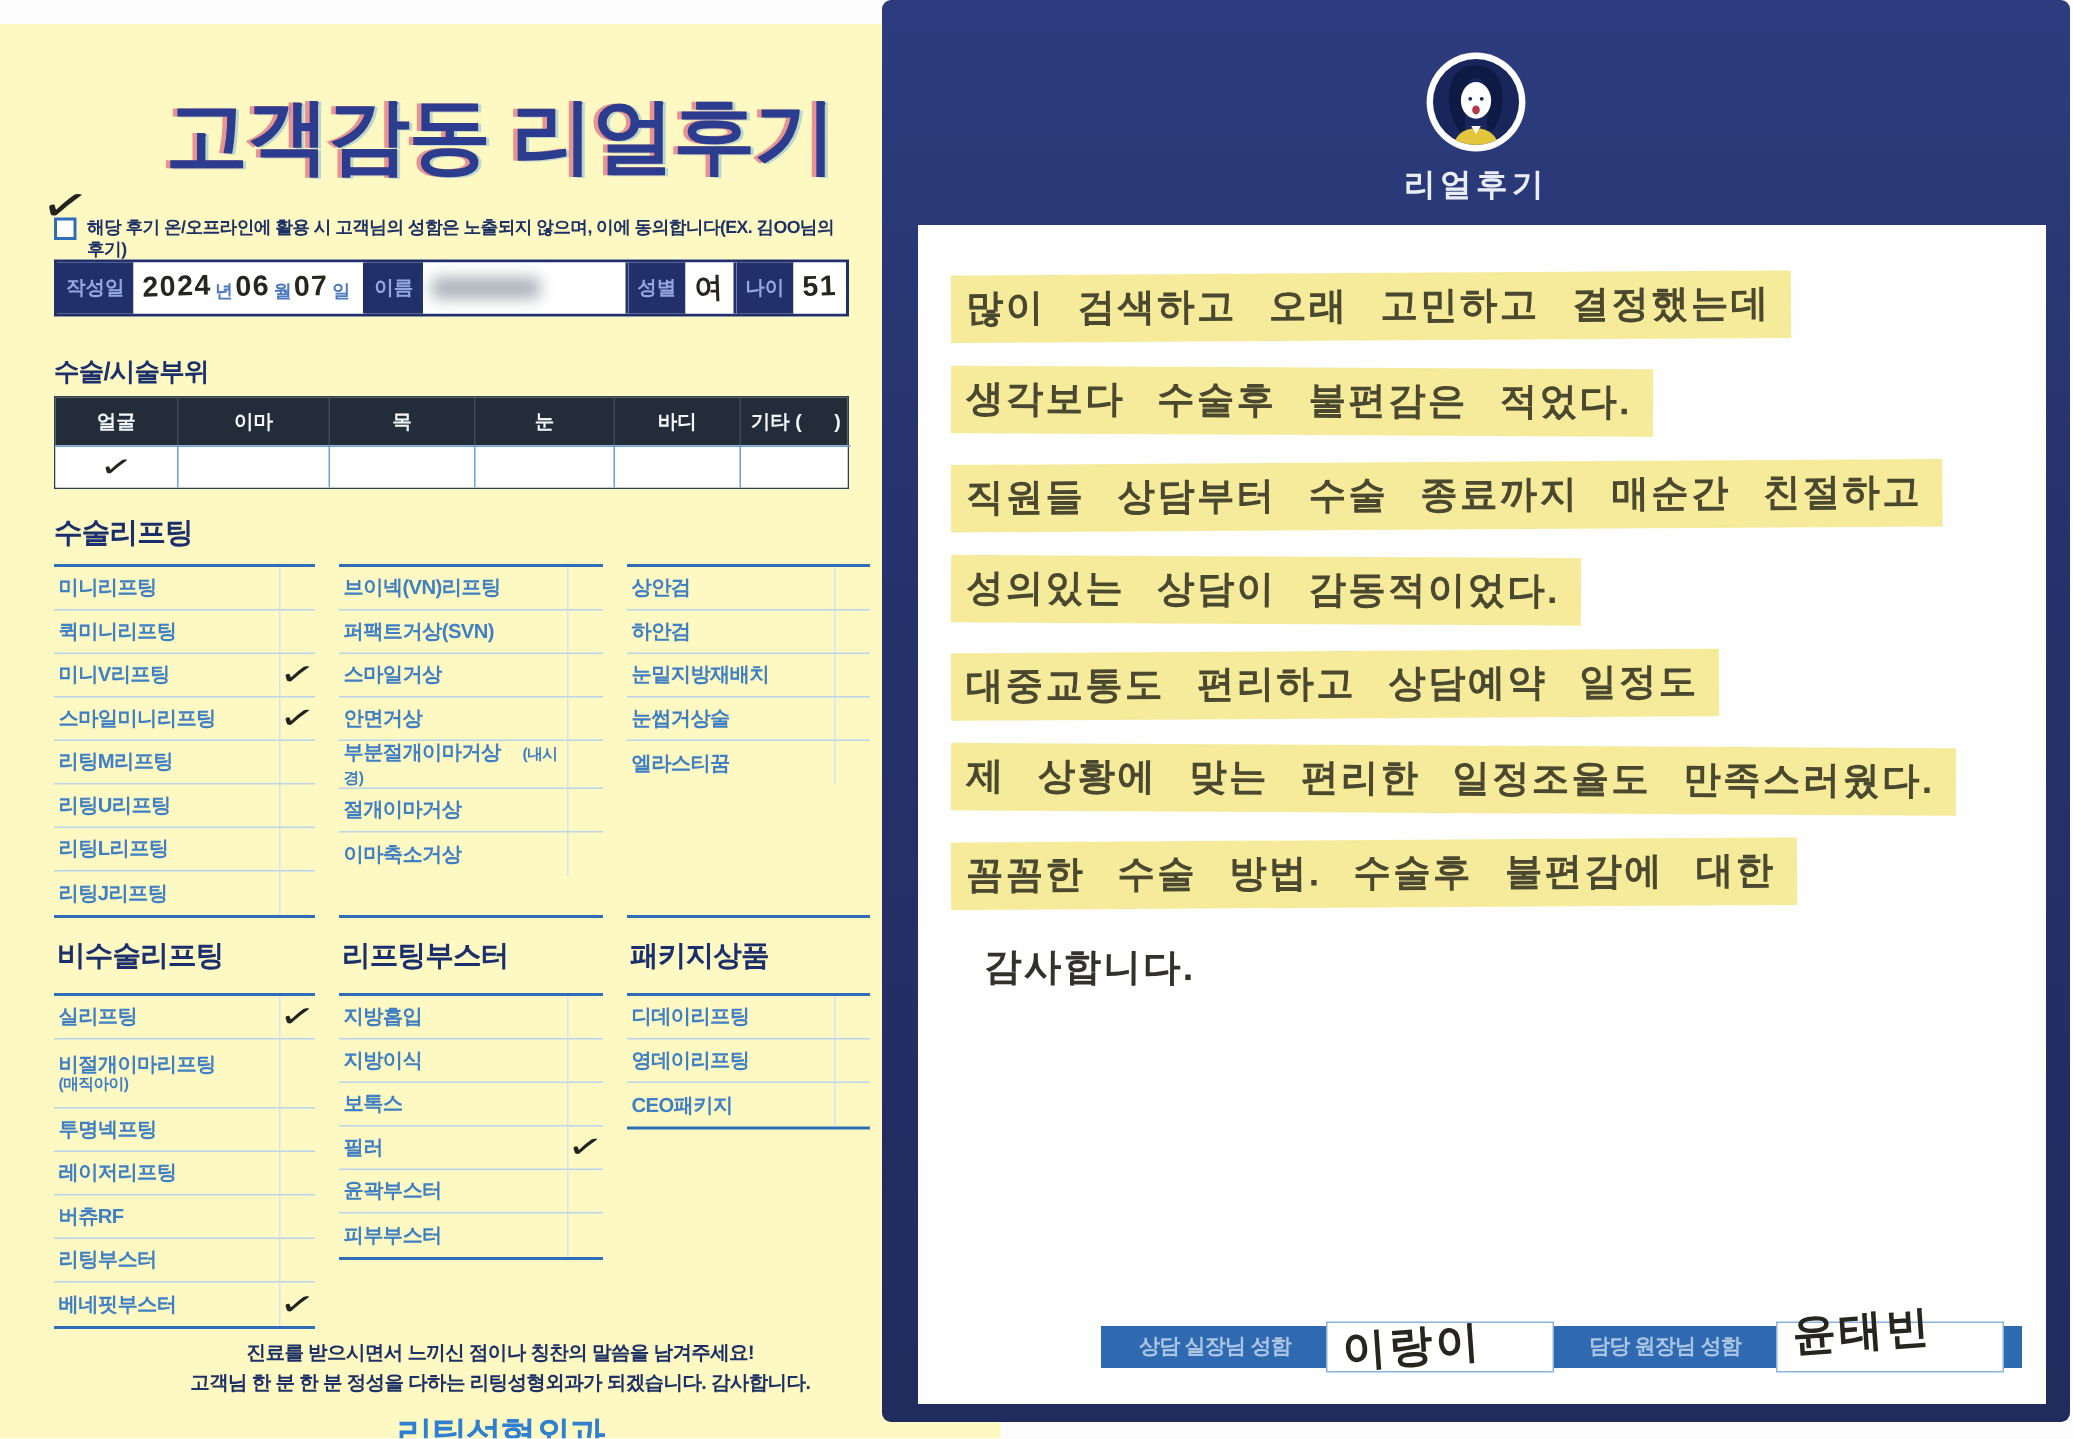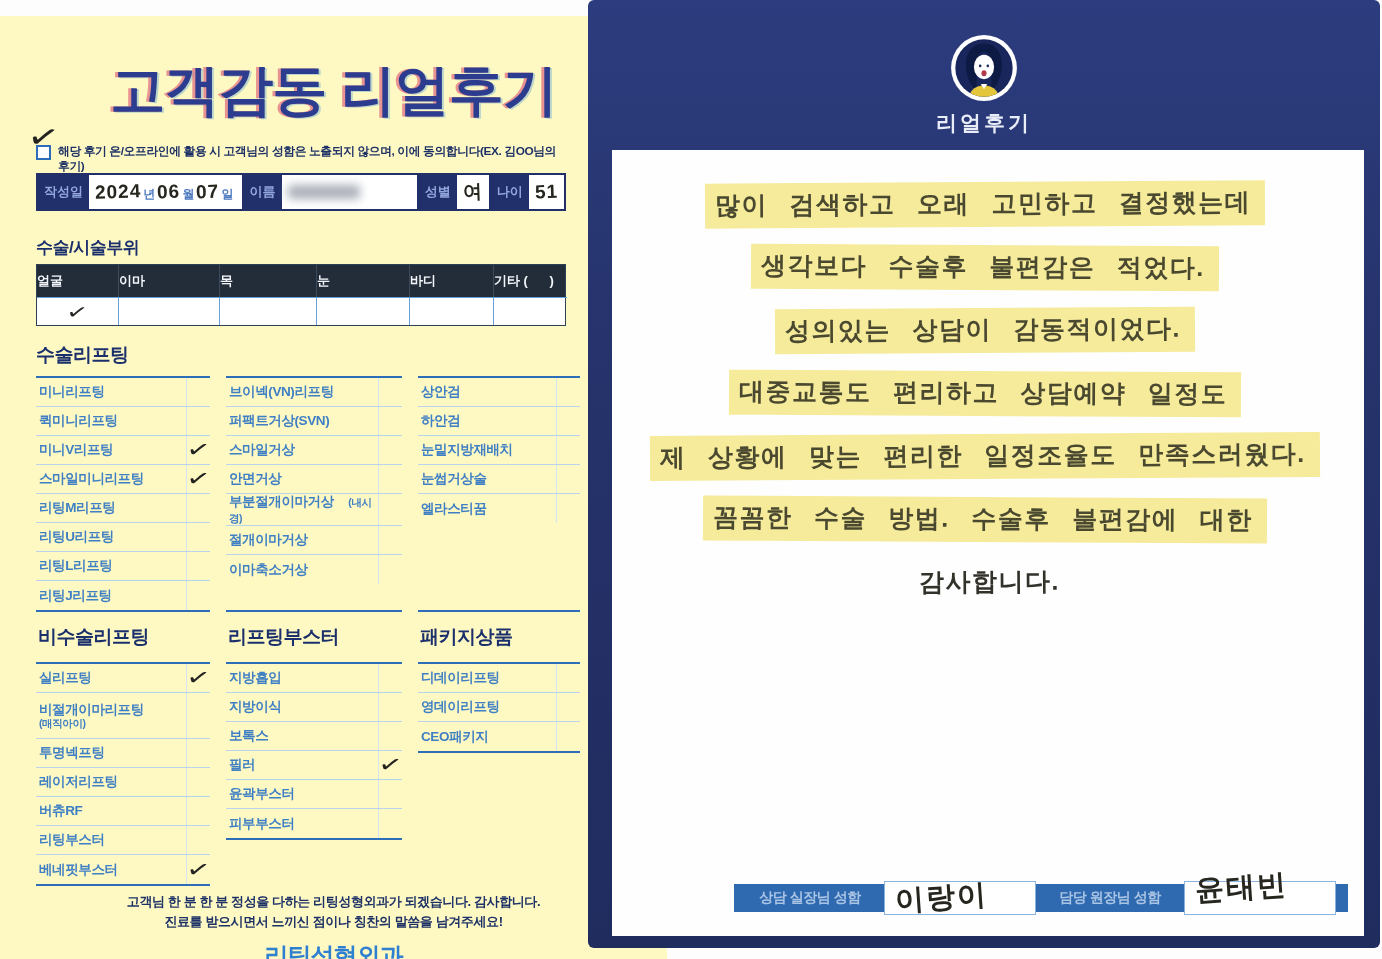--- a/index.html
+++ b/index.html
@@ -29,21 +29,21 @@
   .info-bar .info-box:nth-of-type(4){flex:1 1 auto;}
   .ink{font-size:19px;font-weight:700;color:#26261f;letter-spacing:1px;transform:rotate(-2deg);display:inline-block;}
   .print-unit{font-size:12px;font-weight:700;color:#4d79c0;margin:0 2px;align-self:flex-end;padding-bottom:6px;display:inline-block;}
   .blur-blob{display:inline-block;width:72px;height:14px;border-radius:3px;background:#aab0b8;filter:blur(5px);}
   .section-title{font-size:17px;font-weight:800;color:#1a2f6b;letter-spacing:-.5px;}
   .st-area{position:absolute;top:220px;left:36px;}
   .st-lift{position:absolute;top:326px;left:36px;font-size:19px;}
   
   .area-table{position:absolute;top:248px;left:36px;width:530px;border:1px solid #2e4054;}
   .area-head{display:grid;grid-template-columns:82px 101px 97px 93px 84px 73px;background:#232d3a;}
-  .area-head .cell{color:#f2f5f9;font-size:13px;font-weight:700;text-align:left;padding:7px 0;
+  .area-head .cell{color:#f2f5f9;font-size:13px;font-weight:700;text-align:center;padding:7px 0;
     border-right:1px solid #3c4a5c;white-space:pre;}
   .area-head .cell:last-child{border-right:none;}
   .area-body{display:grid;grid-template-columns:82px 101px 97px 93px 84px 73px;background:#fff;}
   .area-body .cell{height:28px;border-right:1px solid #6aa0d8;border-top:1px solid #6aa0d8;
     display:flex;align-items:center;justify-content:center;}
   .area-body .cell:last-child{border-right:none;}
   .hand-check{font-weight:700;color:#23231f;display:inline-block;transform:rotate(8deg) scaleX(1.3);line-height:1;}
   .area-body .hand-check{font-size:20px;}
   
   .surgical-columns{position:absolute;top:360px;left:36px;width:534px;display:flex;gap:16px;}
@@ -71,21 +71,21 @@
 
   
   .right-page{position:absolute;left:588px;top:0;width:792px;height:948px;border-radius:6px;
     background:linear-gradient(180deg,#2c3c7e 0%,#26336c 35%,#202b5e 100%);}
   .rp-header{position:absolute;top:0;left:0;width:100%;height:150px;display:flex;flex-direction:column;
     align-items:center;justify-content:flex-start;padding-top:34px;}
   .avatar{width:68px;height:68px;}
   .logo-title{margin-top:7px;font-size:21px;font-weight:600;color:#e8edf8;letter-spacing:3px;}
   .rp-panel{position:absolute;left:24px;top:150px;right:16px;bottom:12px;background:#fefefe;}
   .review-lines{position:absolute;top:34px;left:22px;right:28px;}
-  .review-line{margin-bottom:23px;height:40px;display:flex;align-items:center;justify-content:center;}
+  .review-line{margin-bottom:23px;height:40px;display:flex;align-items:center;}
   .hl{display:inline-block;background:#f5eb9b;padding:5px 14px 7px 10px;
     font-size:25px;font-weight:700;color:#4a4930;letter-spacing:1.5px;word-spacing:13px;white-space:nowrap;}
   .review-line:nth-child(odd) .hl{transform:rotate(-.35deg);}
   .review-line:nth-child(even) .hl{transform:rotate(.3deg);}
   .review-line.nohl .hl{background:transparent;color:#33322a;margin-left:12px;}
   .staff-bar{position:absolute;right:16px;bottom:24px;width:614px;height:28px;background:#2f6ab1;
     display:flex;align-items:center;padding:5px 8px;gap:6px;}
   .staff-label{flex:0 0 136px;font-size:14px;font-weight:700;color:#aac4e4;text-align:center;letter-spacing:-.5px;}
   .staff-box{flex:0 0 152px;height:34px;background:#fff;border:1px solid #8ab4de;position:relative;}
   .staff-ink{position:absolute;left:10px;top:-4px;font-size:29px;font-weight:700;color:#26261f;
@@ -328,22 +328,22 @@
             </div>
             <div class="list-row">
               <span class="item-label">CEO패키지</span>
               <span class="check-cell"></span>
             </div>
           </div>
         </div>
       </div>
 
     <div class="footer">
+      <div class="f-line">진료를 받으시면서 느끼신 점이나 칭찬의 말씀을 남겨주세요!</div>
       <div class="f-line">고객님 한 분 한 분 정성을 다하는 리팅성형외과가 되겠습니다. 감사합니다.</div>
-      <div class="f-line">진료를 받으시면서 느끼신 점이나 칭찬의 말씀을 남겨주세요!</div>
       <div class="clinic-name">리팅성형외과</div>
     </div>
   </div>
 
   <div class="right-page">
     <div class="rp-header">
       <svg class="avatar" viewBox="0 0 64 64">
         <circle cx="32" cy="32" r="31" fill="#ffffff"></circle>
         <clipPath id="avclip">
             <circle cx="32" cy="32" r="27"></circle>
@@ -363,20 +363,23 @@
     </div>
     <div class="rp-panel">
       <div class="review-lines" id="review-lines">
           <div class="review-line">
             <span class="hl">많이 검색하고 오래 고민하고 결정했는데</span>
           </div>
           <div class="review-line">
             <span class="hl">생각보다 수술후 불편감은 적었다.</span>
           </div>
           <div class="review-line">
+            <span class="hl">직원들 상담부터 수술 종료까지 매순간 친절하고</span>
+          </div>
+          <div class="review-line">
             <span class="hl">성의있는 상담이 감동적이었다.</span>
           </div>
           <div class="review-line">
             <span class="hl">대중교통도 편리하고 상담예약 일정도</span>
           </div>
           <div class="review-line">
             <span class="hl">제 상황에 맞는 편리한 일정조율도 만족스러웠다.</span>
           </div>
           <div class="review-line">
             <span class="hl">꼼꼼한 수술 방법. 수술후 불편감에 대한</span>

